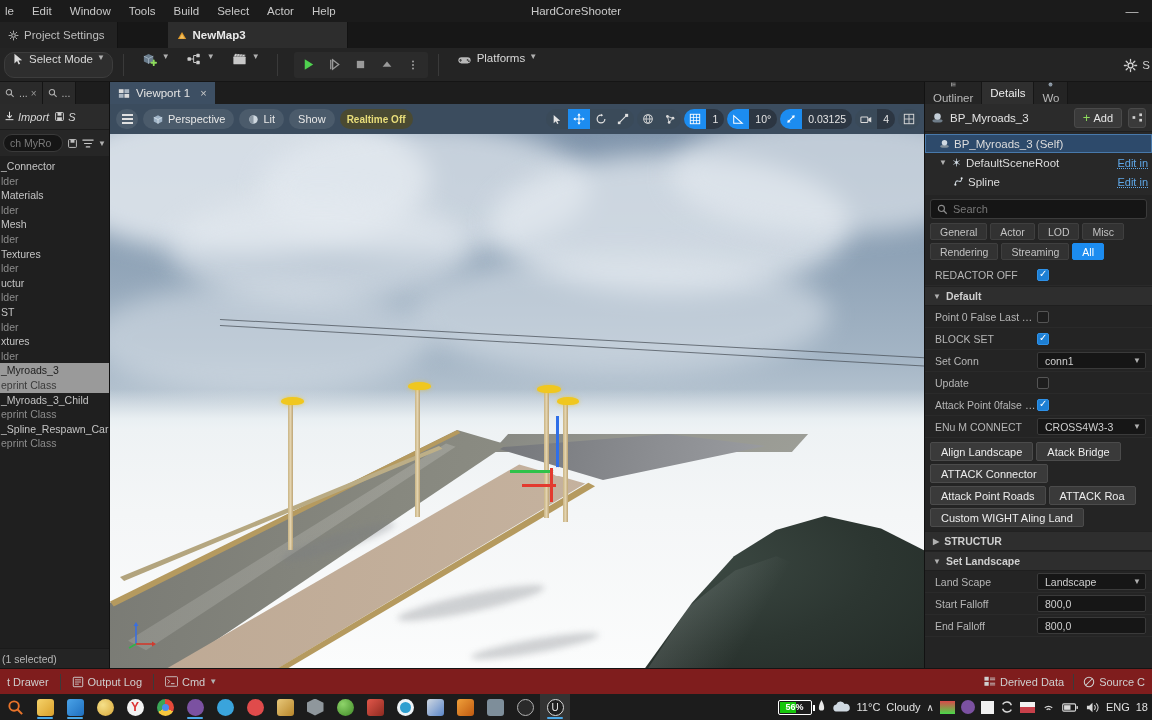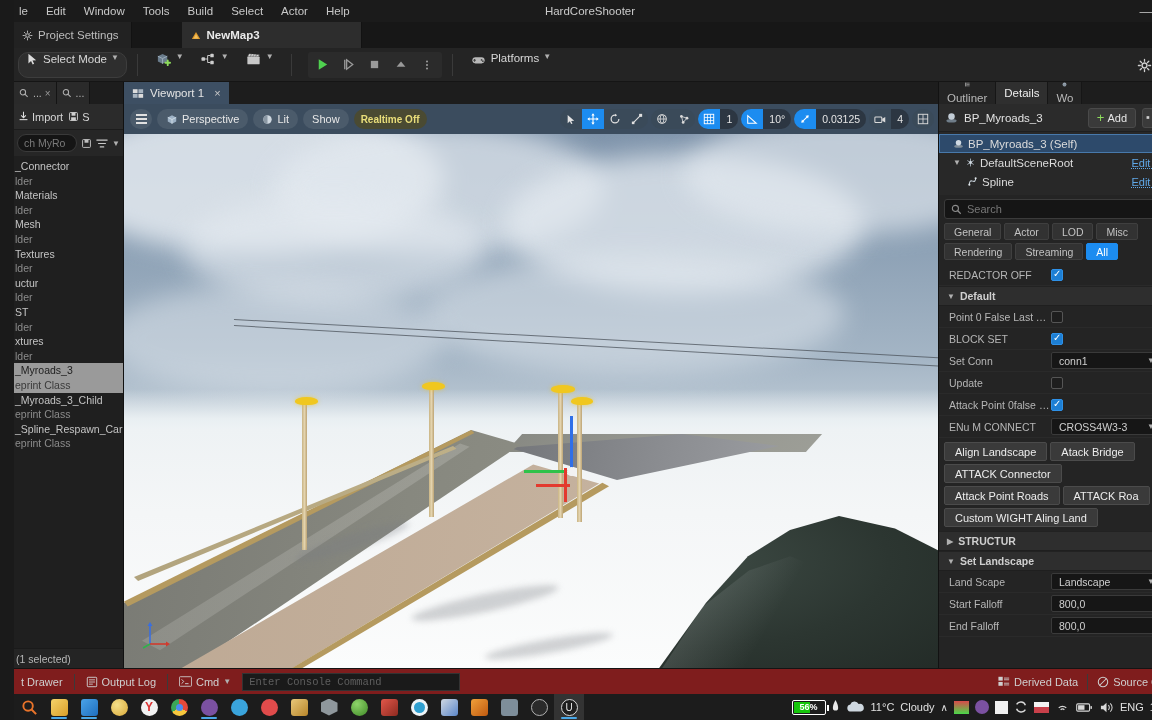--- a/index.html
+++ b/index.html
@@ -3,21 +3,21 @@
 <meta charset="utf-8">
 <style>
   * { box-sizing: border-box; margin: 0; padding: 0; }
   html, body {
     width: 1152px; height: 720px;
     background: #1a1a1a; overflow: hidden;
     font-family: "Liberation Sans", sans-serif;
     color: #d2d2d2; font-size: 11px;
     -webkit-font-smoothing: antialiased;
   }
-  #app { position: relative; width: 1064px; height: 720px; margin-left: 14px; }
+  #app { position: relative; width: 1064px; height: 720px; }
 
   
   .titlebar {
     position: absolute; top: 0; left: 0; width: 1152px; height: 22px;
     background: #1b1b1b; display: flex; align-items: center;
   }
   .menubar { display: flex; align-items: center; height: 22px; margin-left: -4px; }
   .menu-item {
     padding: 3px 9px; font-size: 11.5px; color: #c8c8c8; cursor: default;
     white-space: nowrap;
@@ -77,21 +77,21 @@
     background: #242424; border-right: 1px solid #111;
     display: flex; flex-direction: column;
   }
   .cb-tabs { display: flex; height: 22px; background: #1d1d1d; align-items: flex-end; }
   .cb-tab {
     display: flex; align-items: center; gap: 3px; height: 22px; padding: 0 5px;
     font-size: 10.5px; color: #b4b4b4; background: #2a2a2a; border-right: 1px solid #141414;
   }
   .cb-toolbar {
     height: 26px; display: flex; align-items: center; gap: 5px; padding: 0 4px;
-    background: #2b2b2b; border-bottom: 1px solid #1c1c1c;
+    background: #2b2b2b; border-bottom: 1px solid #1c1c1c; font-style: italic;
   }
   .cb-tool { display: flex; align-items: center; gap: 3px; font-size: 11px; color: #d6d6d6; }
   .cb-search-row {
     height: 26px; display: flex; align-items: center; gap: 4px; padding: 0 3px;
     background: #262626;
   }
   .cb-search {
     flex: 1; height: 18px; background: #151515; border: 1px solid #3a3a3a;
     border-radius: 9px; color: #7a7a7a; font-size: 10.5px; padding: 0 6px;
     display: flex; align-items: center; overflow: hidden;
@@ -948,21 +948,20 @@
     </div>
     <div class="sb-sep"></div>
     <div class="sb-item">
       <svg width="13" height="11" viewBox="0 0 15 12">
         <rect x="0.5" y="0.5" width="14" height="11" rx="1" fill="none" stroke="#cfcfcf" stroke-width="1"></rect>
         <path d="M3 3.5 L5.5 6 L3 8.5 M7 8.5 h4" stroke="#cfcfcf" stroke-width="1.1" fill="none"></path>
       </svg>
       <span>Cmd</span>
       <span class="caret">▼</span>
     </div>
-    <div class="cmdfield">Enter Console Command</div>
 
     <div class="sb-right">
       <div class="sb-item">
         <svg width="12" height="11" viewBox="0 0 14 12">
           <rect x="0.5" y="0.5" width="5" height="4.5" fill="#cfcfcf"></rect>
           <rect x="0.5" y="6.5" width="5" height="4.5" fill="#cfcfcf"></rect>
           <path d="M7 2 h6 M7 4 h6 M7 8 h6 M7 10 h6" stroke="#cfcfcf" stroke-width="1"></path>
         </svg>
         <span>Derived Data</span>
       </div>

